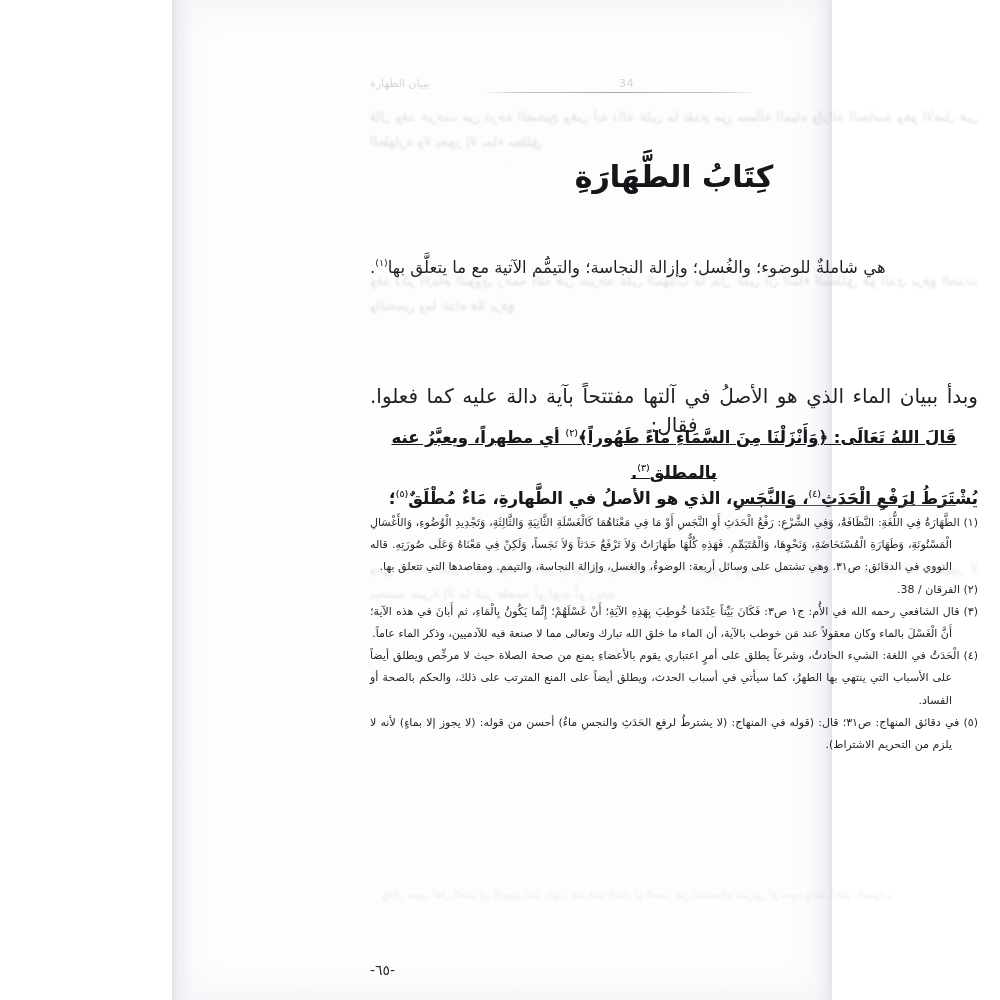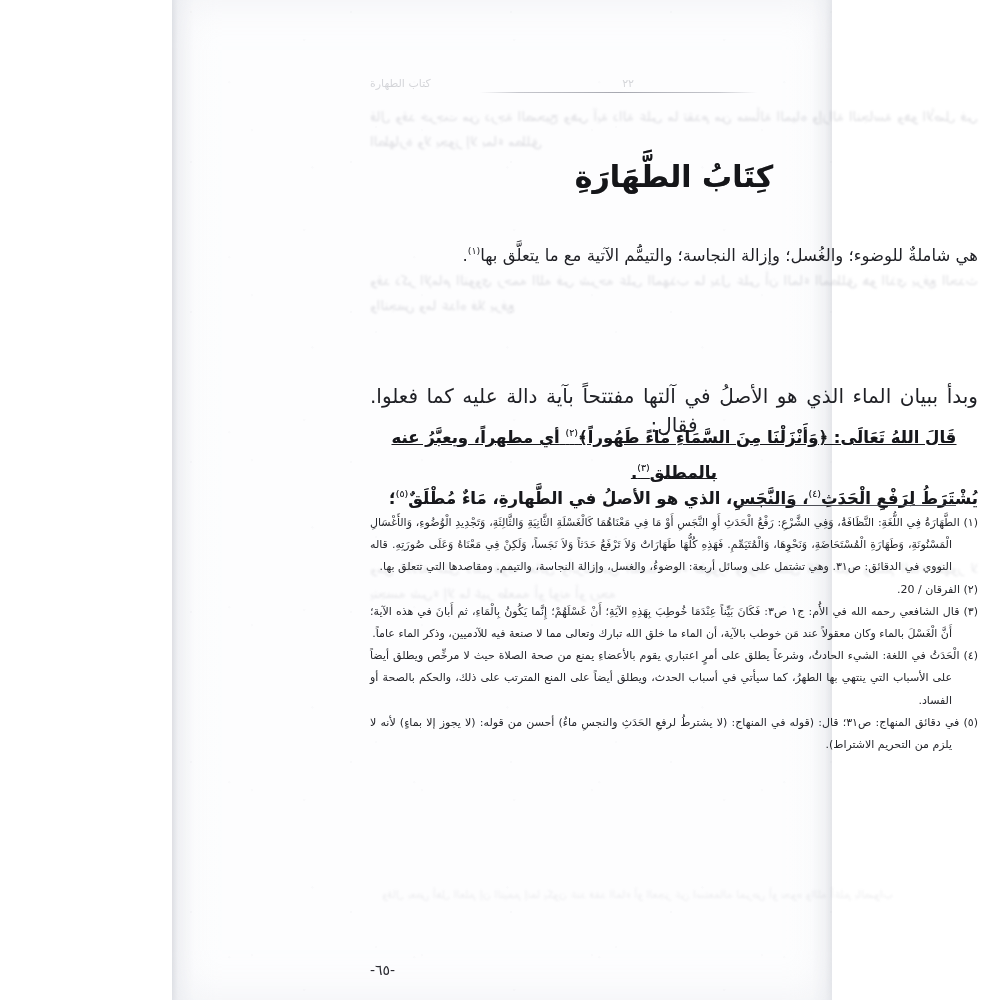--- a/index.html
+++ b/index.html
@@ -120,23 +120,23 @@
     text-align: center;
     font-size: 30px;
     font-weight: 700;
     color: #151619;
     letter-spacing: 0px;
     text-shadow: 0 0 .6px rgba(20,21,25,.55);
   }
 
   .intro-line {
     position: absolute;
-    top: 236px;
-    width: 100%;
-    text-align: right;
+    top: 248px;
+    width: 100%;
+    text-align: left;
     font-size: 16.5px;
     line-height: 30px;
     color: #1e1f24;
   }
 
   .section-title {
     position: absolute;
     top: 322px;
     width: 100%;
     text-align: center;
@@ -236,22 +236,22 @@
 
   <div id="page-sheet">
     <div id="paper-grain"></div>
 
     <div class="ghost-block" id="ghost-top">قال وقد خرجت من درجة الصحيح وهي آية دالة على ما تقدم من مسألة المياه وإزالة النجاسة وهو الأصل في الطهارة ولا يجوز إلا بماء مطلق</div>
     <div class="ghost-block" id="ghost-mid">وقد ذكر الإمام النووي رحمه الله في شرحه على المهذب ما يدل على أن الماء المطلق هو الذي يرفع الحدث والنجس وما عداه فلا يرفع</div>
     <div class="ghost-block" id="ghost-low">ومن الأدلة على ذلك قوله تعالى وأنزلنا من السماء ماء طهورا وقوله صلى الله عليه وسلم الماء طهور لا ينجسه شيء إلا ما غير طعمه أو لونه أو ريحه</div>
     <div class="ghost-block" id="ghost-foot">وقال بعض أهل العلم إن التيمم إنما يكون عند فقد الماء أو العجز عن استعماله لمرض أو نحوه والله أعلم بالصواب</div>
 
     <div id="running-head">
-      <span>٢٢</span>
-      <span>كتاب الطهارة</span>
+      <span>34</span>
+      <span>ببيان الطهارة</span>
     </div>
     <div id="header-rule"></div>
 
     <div id="content">
 
       <div class="chapter-title">كِتَابُ الطَّهَارَةِ</div>
 
       <div class="intro-line">
         <span>هي شاملةٌ للوضوء؛ والغُسل؛ وإزالة النجاسة؛ والتيمُّم الآتية مع ما يتعلَّق بها</span><span class="sup">(١)</span><span>.</span>
       </div>
@@ -265,21 +265,21 @@
       </div>
 
       <div class="matn-line" id="matn-2">
         <span>يُشْتَرَطُ لِرَفْعِ الْحَدَثِ</span><span class="sup">(٤)</span><span>، وَالنَّجَسِ، الذي هو الأصلُ في الطَّهارةِ، مَاءٌ مُطْلَقٌ</span><span class="sup">(٥)</span><span>؛</span>
       </div>
 
       <div id="footnote-rule"></div>
 
       <div id="footnotes">
           <div class="fn harakat"><span class="fn-num">(١) </span><span>الطَّهَارَةُ فِي اللُّغَةِ: النَّظَافَةُ، وَفِي الشَّرْعِ: رَفْعُ الْحَدَثِ أَوِ النَّجَسِ أَوْ مَا فِي مَعْنَاهُمَا كَالْغَسْلَةِ الثَّانِيَةِ وَالثَّالِثَةِ، وَتَجْدِيدِ الْوُضُوءِ، وَالأَغْسَالِ الْمَسْنُونَةِ، وَطَهَارَةِ الْمُسْتَحَاضَةِ، وَنَحْوِهَا، وَالْمُتَيَمِّمِ. فَهَذِهِ كُلُّهَا طَهَارَاتٌ وَلاَ تَرْفَعُ حَدَثاً وَلاَ نَجَساً، وَلَكِنْ فِي مَعْنَاهُ وَعَلَى صُورَتِهِ. قاله النووي في الدقائق: ص٣١. وهي تشتمل على وسائل أربعة: الوضوءُ، والغسل، وإزالة النجاسة، والتيمم. ومقاصدها التي تتعلق بها.</span></div>
-          <div class="fn"><span class="fn-num">(٢) </span><span>الفرقان / 20.</span></div>
+          <div class="fn"><span class="fn-num">(٢) </span><span>الفرقان / 38.</span></div>
           <div class="fn"><span class="fn-num">(٣) </span><span>قال الشافعي رحمه الله في الأُم: ج١ ص٣: فَكَانَ بَيِّناً عِنْدَمَا خُوطِبَ بِهَذِهِ الآيَةِ؛ أَنْ غَسْلَهُمْ؛ إِنَّما يَكُونُ بِالْمَاءِ، ثم أَبانَ في هذه الآية؛ أَنَّ الْغَسْلَ بالماء وكان معقولاً عند مَن خوطب بالآية، أن الماء ما خلق الله تبارك وتعالى مما لا صنعة فيه للآدميين، وذكر الماء عاماً.</span></div>
           <div class="fn"><span class="fn-num">(٤) </span><span>الْحَدَثُ في اللغة: الشيء الحادثُ، وشرعاً يطلق على أمرٍ اعتباري يقوم بالأعضاءِ يمنع من صحة الصلاة حيث لا مرخِّص ويطلق أيضاً على الأسباب التي ينتهي بها الطهرُ، كما سيأتي في أسباب الحدث، ويطلق أيضاً على المنع المترتب على ذلك، والحكم بالصحة أو الفساد.</span></div>
           <div class="fn"><span class="fn-num">(٥) </span><span>في دقائق المنهاج: ص٣١؛ قال: (قوله في المنهاج: (لا يشترطُ لرفعِ الحَدَثِ والنجسِ ماءٌ) أحسن من قوله: (لا يجوز إلا بماءٍ) لأنه لا يلزم من التحريم الاشتراط).</span></div>
         </div>
 
       <div id="folio">-٦٥-</div>
 
     </div>
   </div>
 </div>

